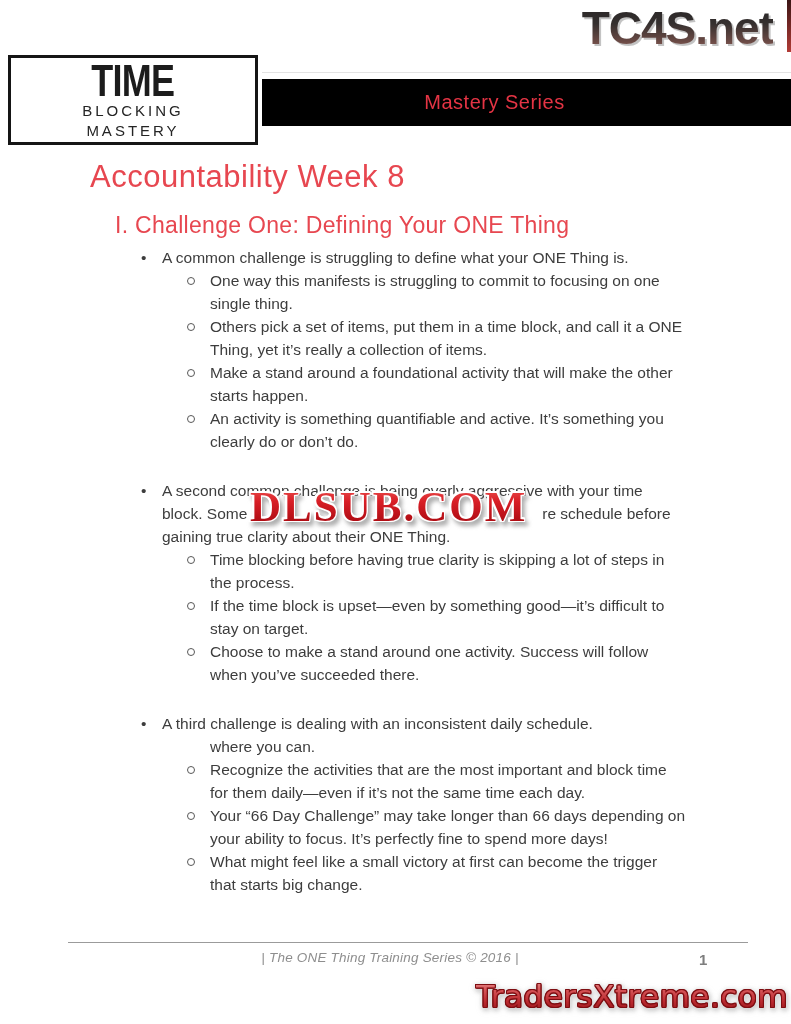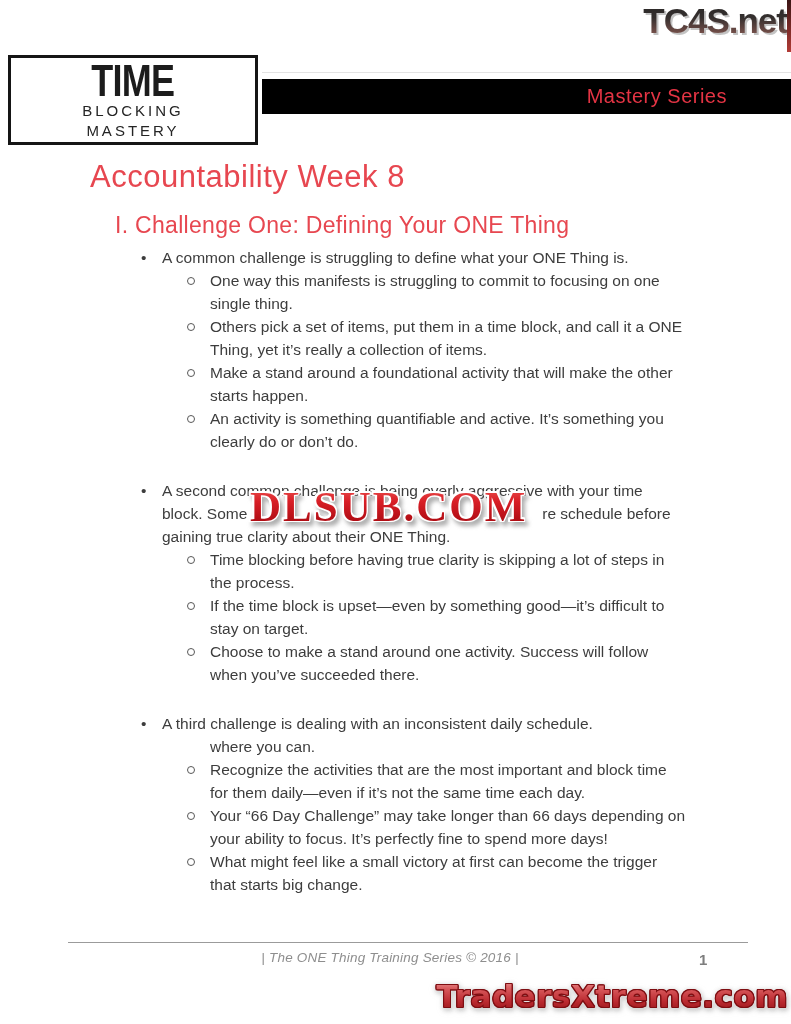--- a/index.html
+++ b/index.html
@@ -3,44 +3,44 @@
 <meta charset="utf-8">
 <style>
   html,body{margin:0;padding:0;}
   body{
     width:791px;height:1024px;position:relative;overflow:hidden;background:#ffffff;
     font-family:"Liberation Sans","DejaVu Sans",sans-serif;
   }
 
   
   .tc4s{
-    position:absolute;top:1px;right:4px;
-    font-size:35px;font-weight:800;letter-spacing:-1px;
+    position:absolute;top:1px;right:18px;
+    font-size:46px;font-weight:800;letter-spacing:-1px;
     background:linear-gradient(180deg,#262424 0%,#35302f 42%,#6b4a45 75%,#9c7068 100%);
     -webkit-background-clip:text;background-clip:text;color:transparent;
     filter:drop-shadow(2px 2px 0px rgba(145,145,145,.55));
   }
   .red-strip{
     position:absolute;top:0;right:0;width:4px;height:52px;
     background:linear-gradient(180deg,#3a1515,#b23c36);
   }
 
   
   .logo-box{
     position:absolute;left:8px;top:55px;width:244px;height:84px;
     border:3px solid #151515;background:#fff;
     display:flex;flex-direction:column;align-items:center;justify-content:center;text-align:center;
   }
   .logo-time{font-size:45px;font-weight:900;color:#1c1c1c;line-height:.92;letter-spacing:-1px;transform:scaleX(.8);}
   .logo-sub{font-size:15px;letter-spacing:3px;color:#242424;line-height:1.3;}
 
   .hairline{position:absolute;left:262px;top:72px;width:529px;height:1px;background:#e3e3e3;}
   .black-bar{
-    position:absolute;left:262px;top:79px;width:529px;height:35px;background:#000;
-    display:flex;align-items:center;justify-content:flex-end;box-sizing:border-box;padding-right:64px;
+    position:absolute;left:262px;top:79px;width:529px;height:47px;background:#000;
+    display:flex;align-items:center;justify-content:center;box-sizing:border-box;padding-right:64px;
   }
   .banner-label{color:var(--banner-red,#e43444);font-size:20px;letter-spacing:.5px;}
 
   
   .main{position:absolute;left:90px;top:158px;width:680px;}
   .page-title{
     font-size:31px;color:var(--accent-red,#e74750);font-weight:400;
     line-height:38px;margin:0 0 14px 0;letter-spacing:.5px;
   }
   .section-heading{
@@ -76,21 +76,21 @@
   .footer-rule{position:absolute;left:68px;top:942px;width:680px;height:1px;background:#9b9b9b;}
   .footer-text{
     position:absolute;left:0;top:950px;width:780px;text-align:center;
     font-style:italic;font-size:13.5px;color:var(--footer-gray,#8e8e8e);letter-spacing:.2px;
   }
   .page-number{position:absolute;left:699px;top:951px;font-size:15px;font-weight:700;color:#7e7e7e;}
 
   
   .traders{
     position:absolute;right:3px;top:978px;
-    font-size:31px;font-weight:700;letter-spacing:.5px;
+    font-size:31px;font-weight:400;letter-spacing:.5px;
     font-family:"DejaVu Sans","Liberation Sans",sans-serif;
     background:linear-gradient(180deg,#eba5a2 0%,#d8595c 30%,#bb2a30 65%,#8f1216 100%);
     -webkit-background-clip:text;background-clip:text;color:transparent;
     filter:drop-shadow(1px 0 0 #7e0d11) drop-shadow(-1px 0 0 #7e0d11)
            drop-shadow(0 1px 0 #7e0d11) drop-shadow(0 -1px 0 #7e0d11)
            drop-shadow(0 0 2px rgba(235,235,235,.95))
            drop-shadow(1px 2px 2px rgba(150,150,150,.6));
   }
 </style>
 </head>

